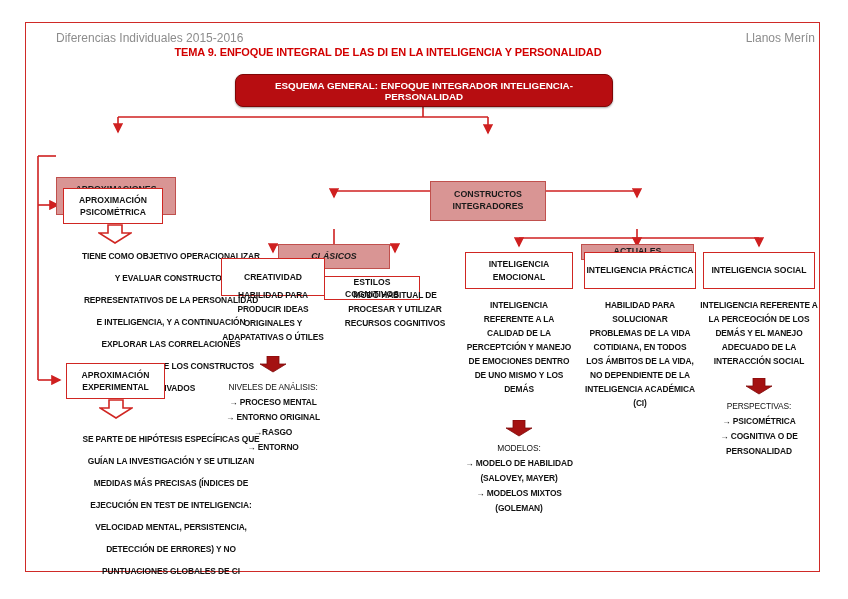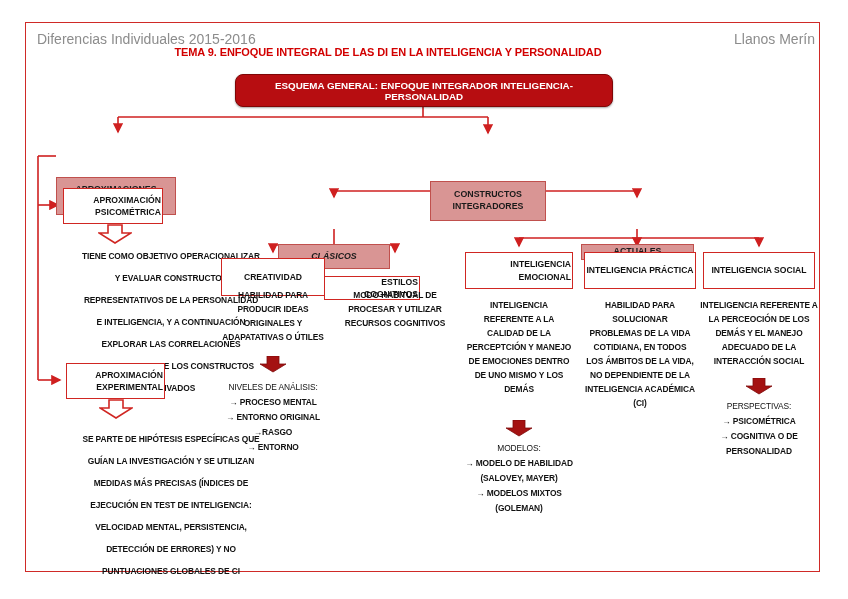--- a/index.html
+++ b/index.html
@@ -1,36 +1,36 @@
 <!DOCTYPE html>
 <html><head>
 <meta charset="utf-8">
 <style>
   html,body{margin:0;padding:0;background:#ffffff;}
   .page{position:relative;width:848px;height:599px;background:#fff;overflow:hidden;
         font-family:"Liberation Sans",sans-serif;-webkit-font-smoothing:antialiased;}
   .frame{position:absolute;left:25px;top:22px;width:795px;height:550px;
          border:1.5px solid #cf2a27;box-sizing:border-box;}
-  .hdr{position:absolute;top:31px;font-size:14px;color:#8c8c8c;}
+  .hdr{position:absolute;top:31px;font-size:12px;color:#8c8c8c;margin-left:19px;}
   .hdr.left{left:37px;}
   .hdr.right{right:33px;text-align:right;}
   .title{position:absolute;left:0;top:46px;width:776px;text-align:center;
          font-size:11px;font-weight:bold;color:#d20000;letter-spacing:-0.1px;}
   .rootbox{position:absolute;left:235px;top:74px;width:376px;height:31px;
            background:#b70d11;border:1px solid #7f0606;border-radius:8px;
            color:#fff;font-weight:bold;font-size:9.8px;display:flex;
            align-items:center;justify-content:center;text-align:center;
            box-shadow:0 1px 2px rgba(0,0,0,.35);}
   .pink{position:absolute;background:#d99594;border:1.2px solid #c0504d;
         box-sizing:border-box;color:#1a1a1a;font-weight:bold;font-size:8.8px;
         display:flex;align-items:center;justify-content:center;text-align:center;
         line-height:1.35;padding:2px;margin-top:40px;}
   .wbox{position:absolute;background:#fff;border:1.8px solid #d02622;
         box-sizing:border-box;color:#111;font-weight:bold;font-size:8.6px;
-        display:flex;align-items:center;justify-content:center;text-align:right;
+        display:flex;align-items:center;justify-content:center;text-align:center;
         line-height:1.4;padding:1px;}
   .desc{position:absolute;color:#111;font-weight:bold;text-align:center;
         font-size:8.4px;letter-spacing:-0.1px;}
   .desc-left{line-height:22px;padding-left:42px;}
   .desc-col{line-height:14px;}
   .list{position:absolute;color:#111;font-weight:bold;text-align:center;
         font-size:8.4px;line-height:15px;letter-spacing:-0.1px;}
   .list .lt{font-weight:normal;}
   svg.lines{position:absolute;left:0;top:0;pointer-events:none;}
   .arrow{position:absolute;}

